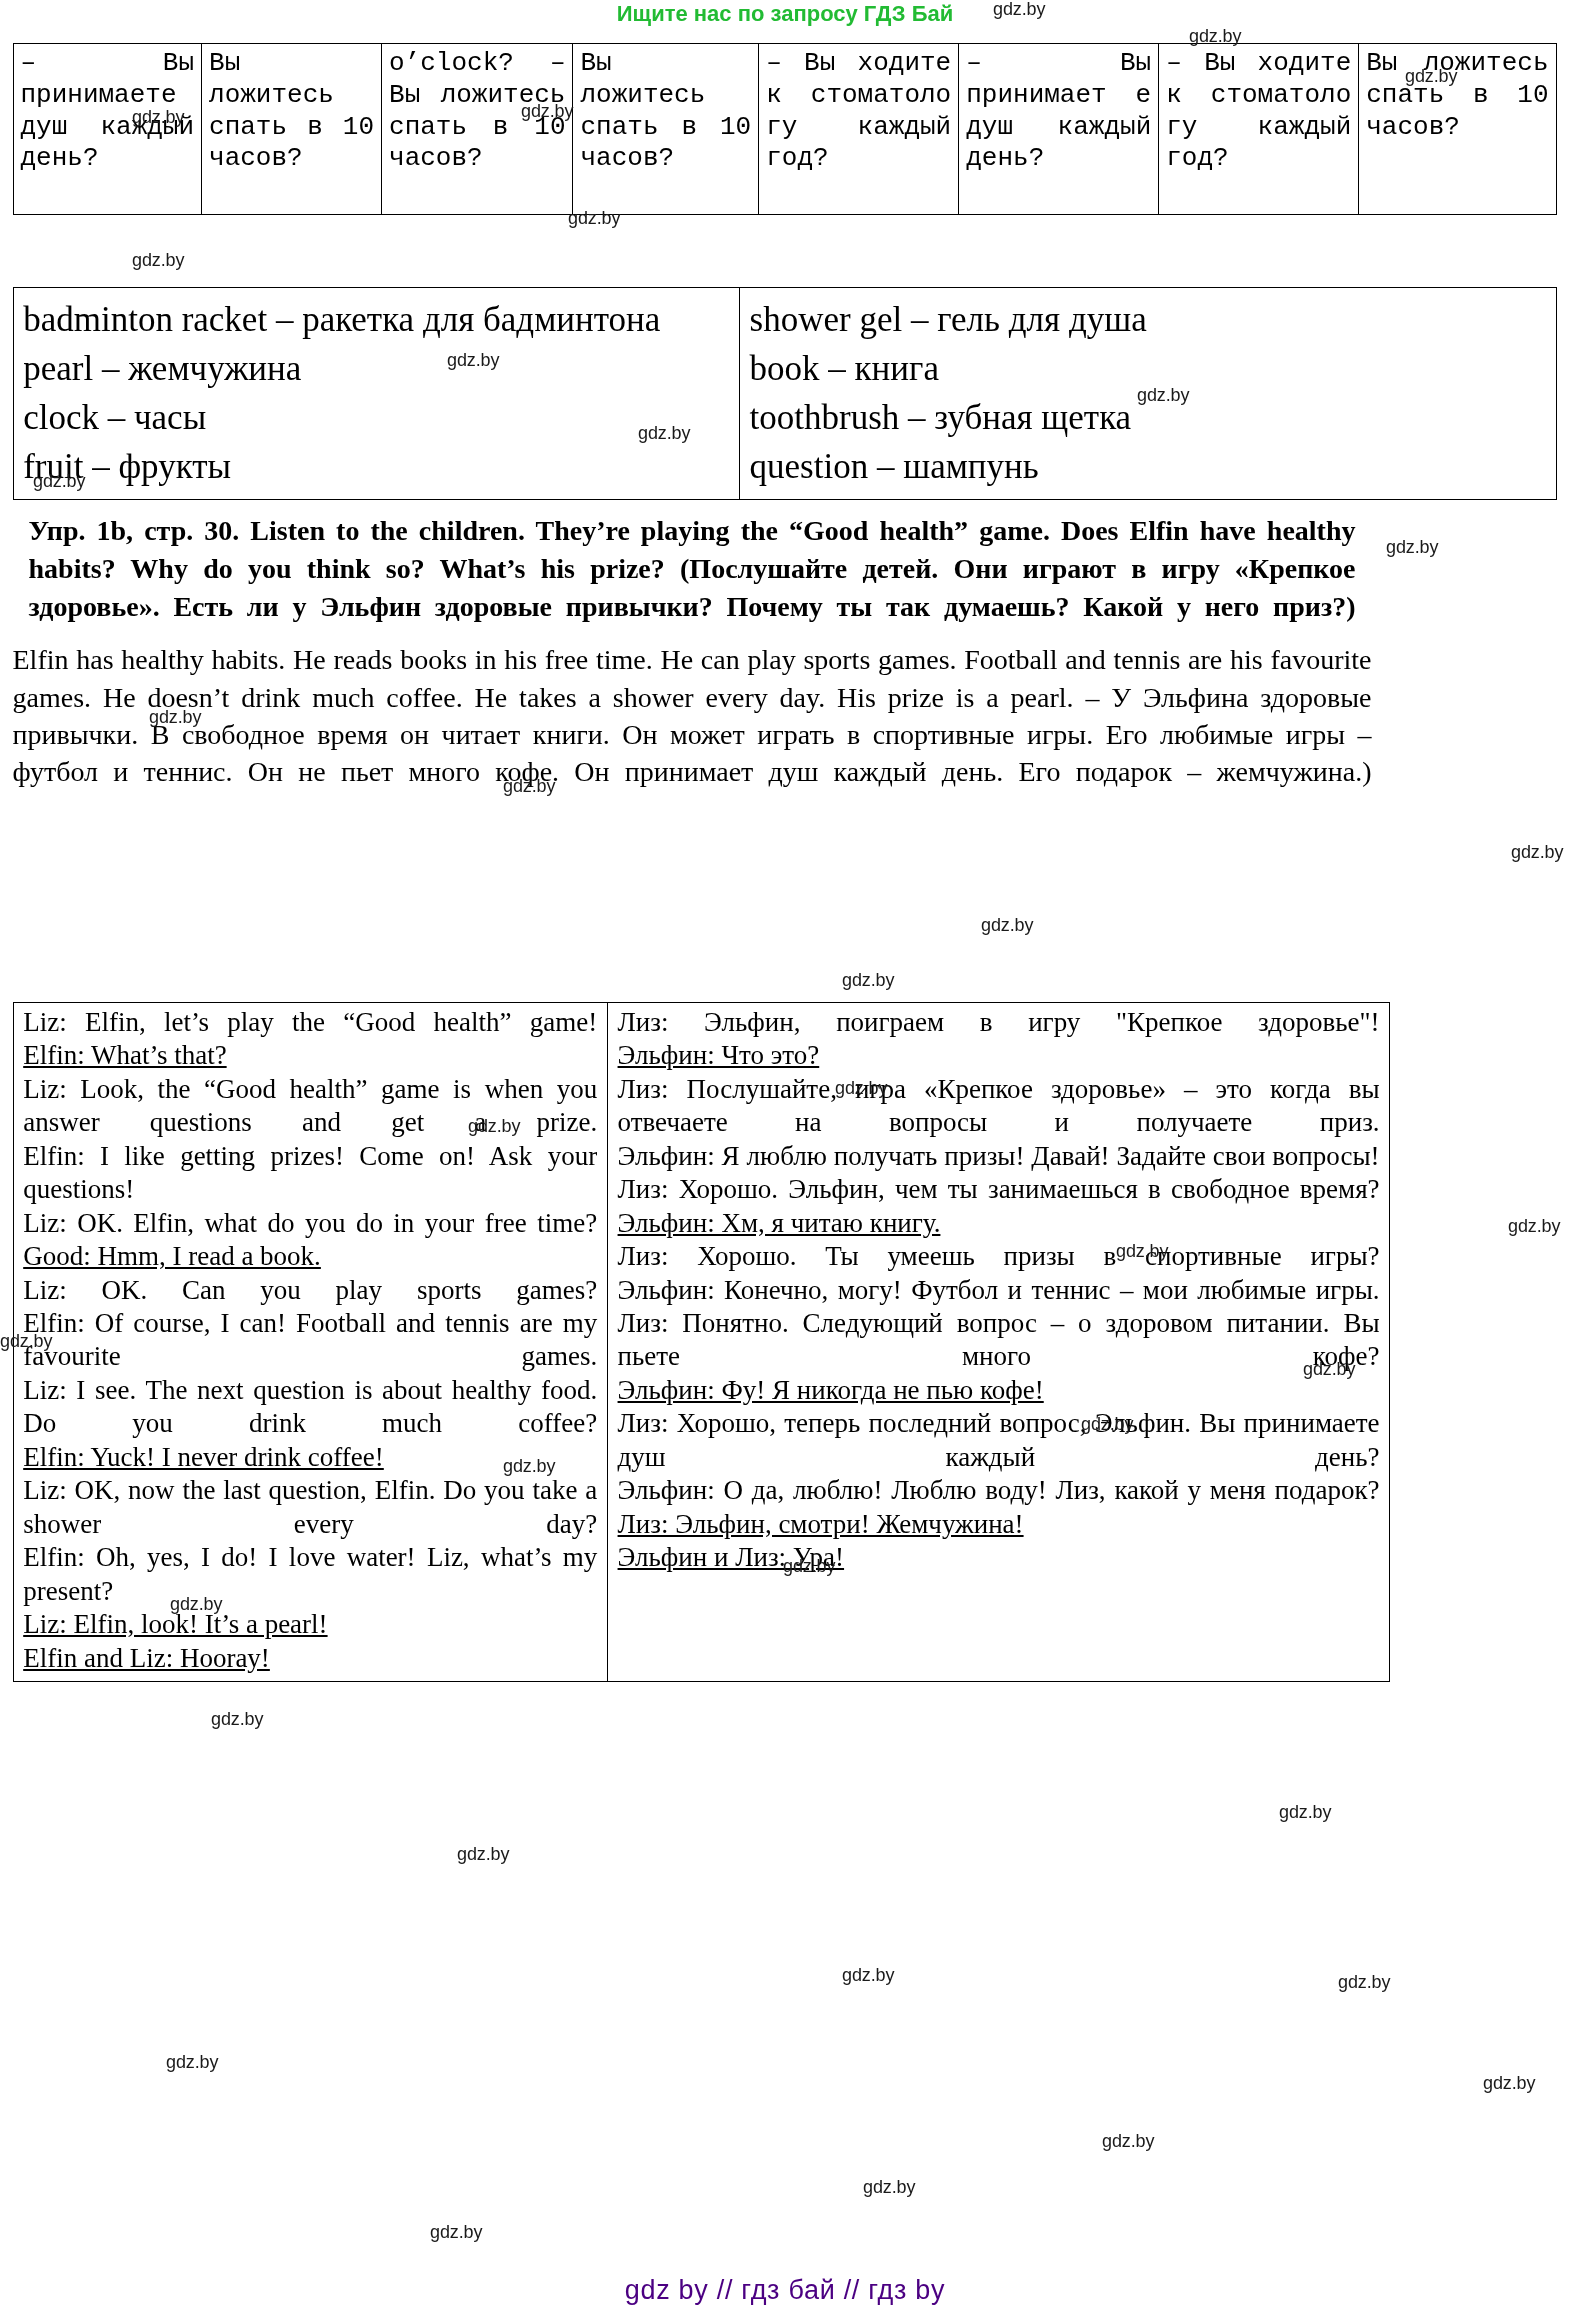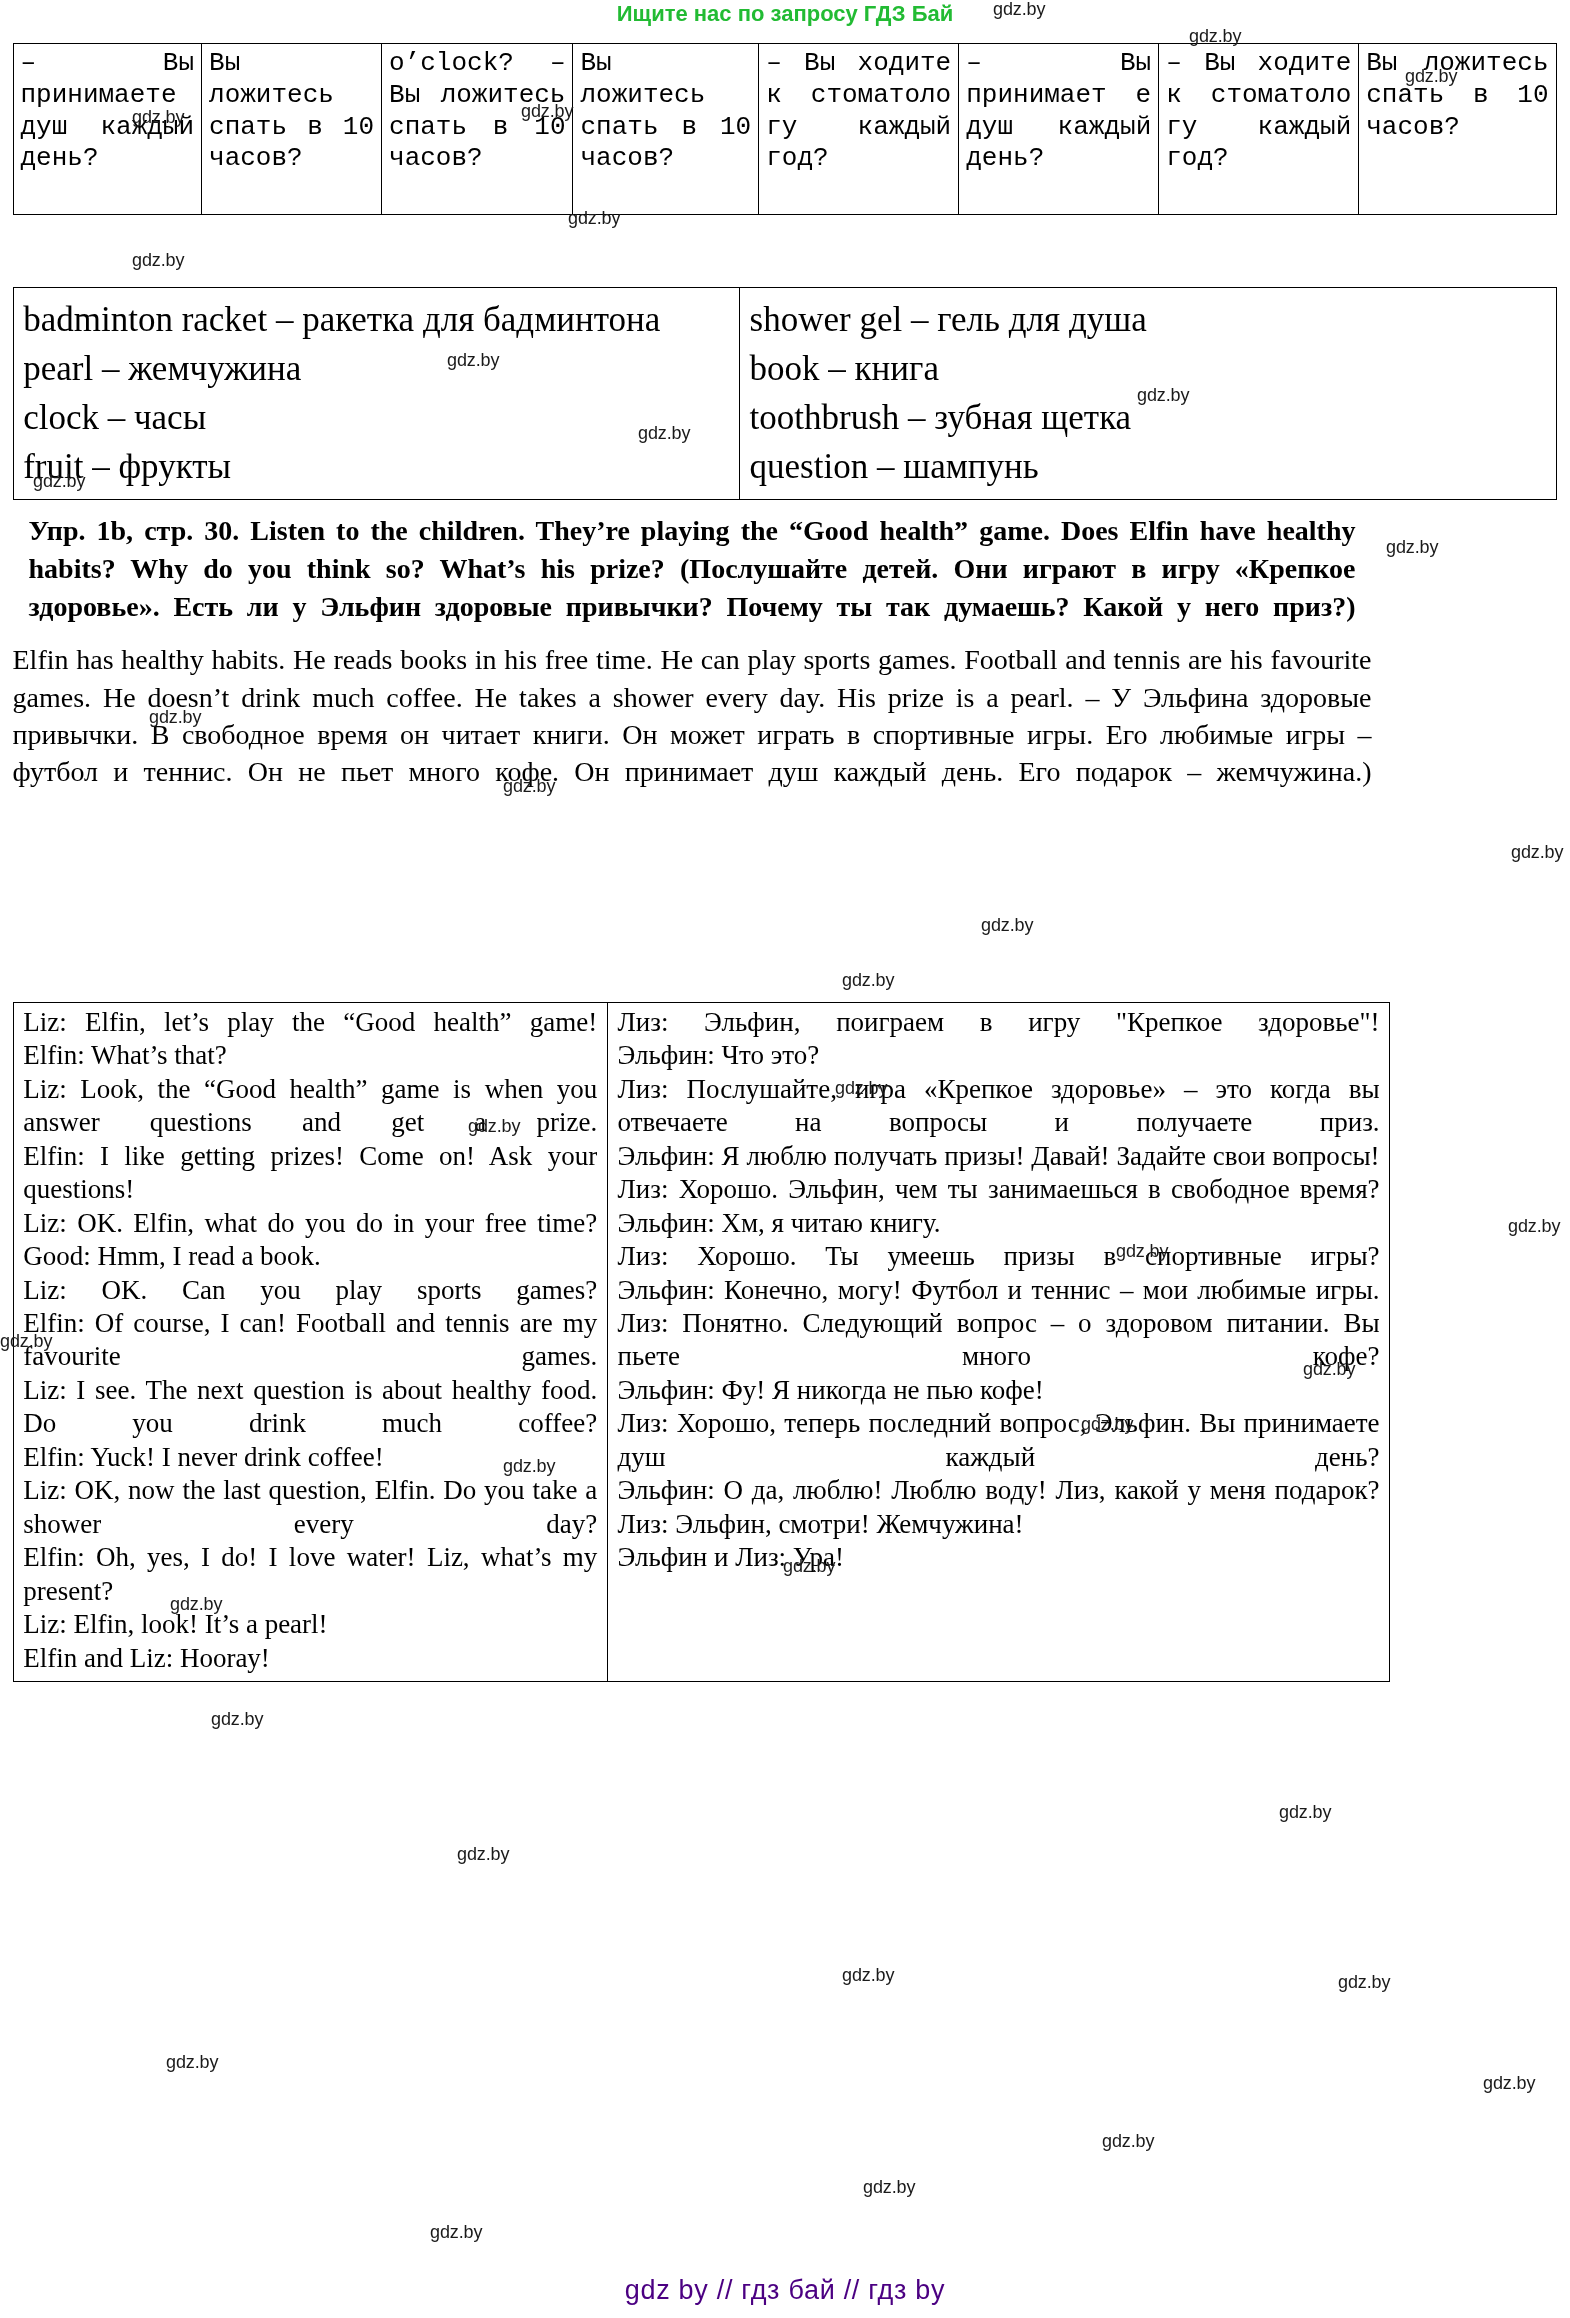--- a/index.html
+++ b/index.html
@@ -123,20 +123,21 @@
     vertical-align: top;
   }
   #dialogue-table td p {
     margin: 0;
     text-align: justify;
     text-align-last: justify;
   }
   #dialogue-table td p.last-line {
     text-align: right;
     text-align-last: left;
+    text-decoration: underline;
   }
   #dialogue-table td.col-en { width: 574px; }
   #dialogue-table td.col-ru { width: 762px; }
 
   
   #page-footer {
     position: absolute;
     left: 0;
     top: 2275px;
     width: 1570px;

